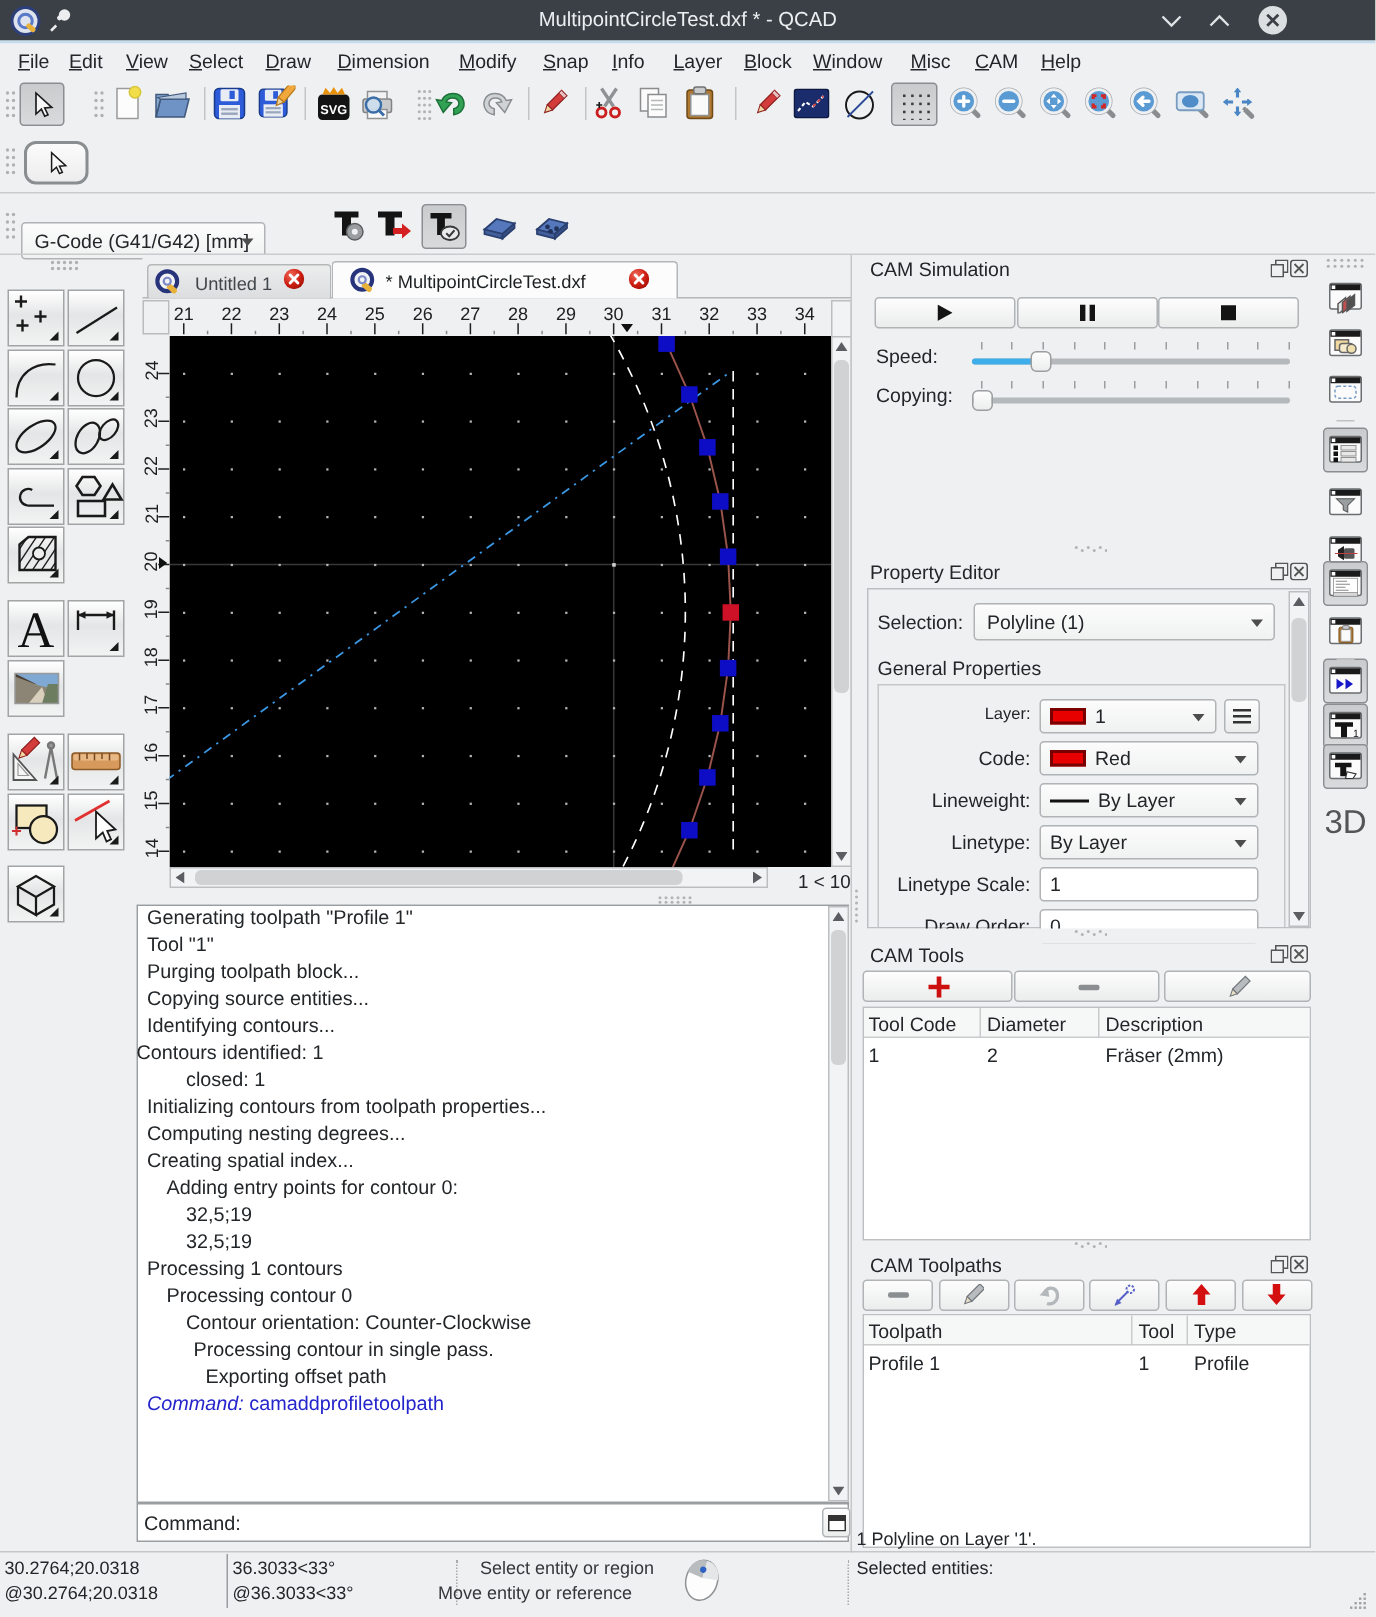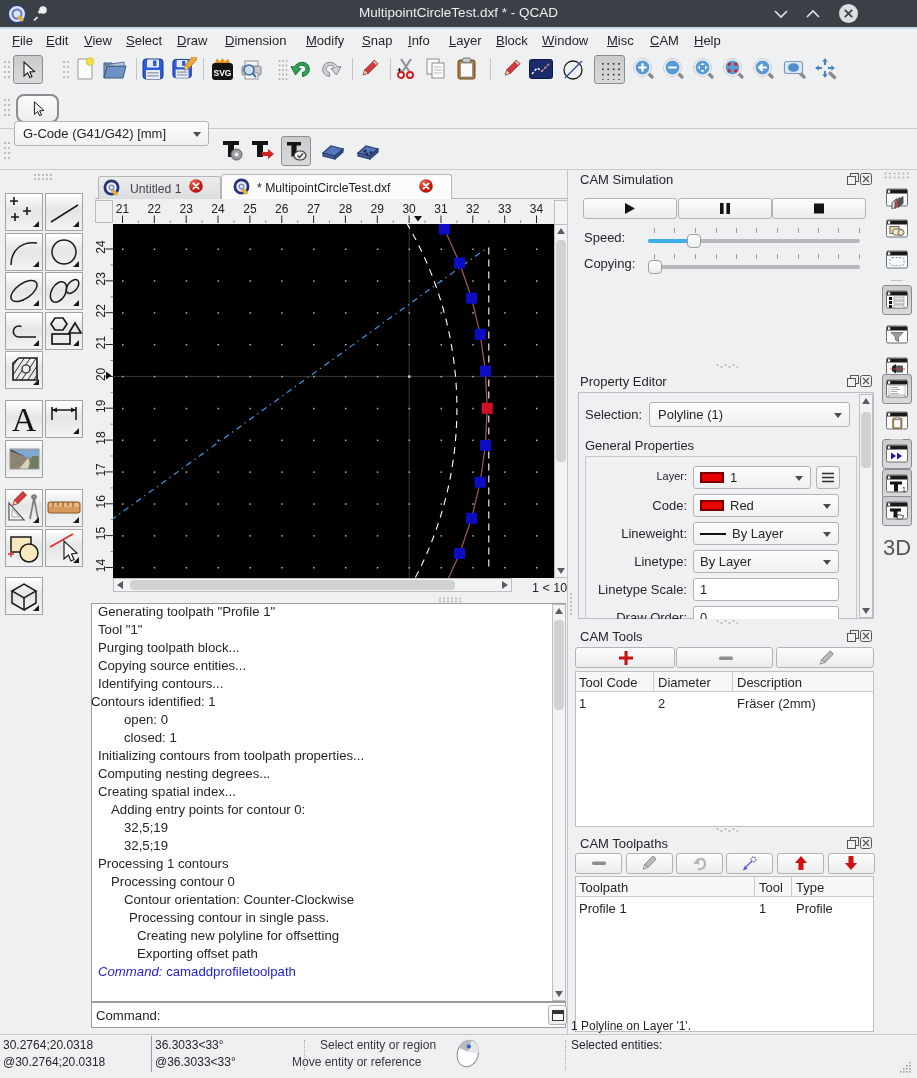--- a/index.html
+++ b/index.html
@@ -284,21 +284,21 @@
 <svg class="abs" style="left:3px;top:140px" width="8" height="20">
     <circle cx="2" cy="3" r="1.1" fill="#aeb0b2"></circle>
     <circle cx="6" cy="3" r="1.1" fill="#aeb0b2"></circle>
     <circle cx="2" cy="8" r="1.1" fill="#aeb0b2"></circle>
     <circle cx="6" cy="8" r="1.1" fill="#aeb0b2"></circle>
     <circle cx="2" cy="13" r="1.1" fill="#aeb0b2"></circle>
     <circle cx="6" cy="13" r="1.1" fill="#aeb0b2"></circle>
     <circle cx="2" cy="18" r="1.1" fill="#aeb0b2"></circle>
     <circle cx="6" cy="18" r="1.1" fill="#aeb0b2"></circle>
   </svg>
-<div class="combo" style="left:14px;top:121px;width:195px;height:25px;padding-left:8px">G-Code (G41/G42) [mm]<span class="carr"></span></div>
+<div class="combo" style="left:14px;top:148px;width:163px;height:25px;padding-left:8px">G-Code (G41/G42) [mm]<span class="carr"></span></div>
 <svg class="abs" style="left:221px;top:139px" width="24" height="24" viewBox="0 0 24 24">
     <path d="M2 2 h16 v4 h-5 v12 h-6 v-12 h-5 z" fill="#141414"></path>
     <circle cx="15.5" cy="15.5" r="5.5" fill="#9a9ea0" stroke="#5a5e60"></circle>
     <circle cx="15.5" cy="15.5" r="2" fill="#eff0f1"></circle>
   </svg>
 <svg class="abs" style="left:250px;top:139px" width="24" height="24" viewBox="0 0 24 24">
     <path d="M2 2 h16 v4 h-5 v12 h-6 v-12 h-5 z" fill="#141414"></path>
     <path d="M12 13 h6 v-3 l6 5 -6 5 v-3 h-6 z" fill="#d42020"></path>
   </svg>
 <div class="abs pressed" style="left:281px;top:136px;width:30px;height:30px"></div>
@@ -805,33 +805,31 @@
     <circle cx="22" cy="4.5" r="1" fill="#b2b4b6"></circle>
   </svg>
 <div class="abs" style="left:91px;top:603px;width:475px;height:399px;background:#ffffff;border:1px solid #9a9ea1"></div>
 <div class="abs" style="left:91px;top:602.5px;width:450px;font-size:13.2px;line-height:18px">
     <div style="padding-left:7px">Generating toolpath "Profile 1"</div>
     <div style="padding-left:7px">Tool "1"</div>
     <div style="padding-left:7px">Purging toolpath block...</div>
     <div style="padding-left:7px">Copying source entities...</div>
     <div style="padding-left:7px">Identifying contours...</div>
     <div style="">Contours identified: 1</div>
-    <div style="padding-left:33px">open: 0</div>
     <div style="padding-left:33px">closed: 1</div>
     <div style="padding-left:7px">Initializing contours from toolpath properties...</div>
     <div style="padding-left:7px">Computing nesting degrees...</div>
     <div style="padding-left:7px">Creating spatial index...</div>
     <div style="padding-left:20px">Adding entry points for contour 0:</div>
     <div style="padding-left:33px">32,5;19</div>
     <div style="padding-left:33px">32,5;19</div>
     <div style="padding-left:7px">Processing 1 contours</div>
     <div style="padding-left:20px">Processing contour 0</div>
     <div style="padding-left:33px">Contour orientation: Counter-Clockwise</div>
     <div style="padding-left:38px">Processing contour in single pass.</div>
-    <div style="padding-left:46px">Creating new polyline for offsetting</div>
     <div style="padding-left:46px">Exporting offset path</div>
     <div style="padding-left:7px;color:#2424cc"><i>Command: </i>camaddprofiletoolpath</div>
   </div>
 <div class="abs" style="left:552px;top:604px;width:14px;height:397px;background:#f2f3f4;border:1px solid #bcbec0"></div>
 <svg class="abs" style="left:555px;top:608px" width="8" height="6">
     <path d="M0 6 L4 0 L8 6 Z" fill="#5a5e62"></path>
   </svg>
 <svg class="abs" style="left:555px;top:991px" width="8" height="6">
     <path d="M0 0 L4 6 L8 0 Z" fill="#5a5e62"></path>
   </svg>

